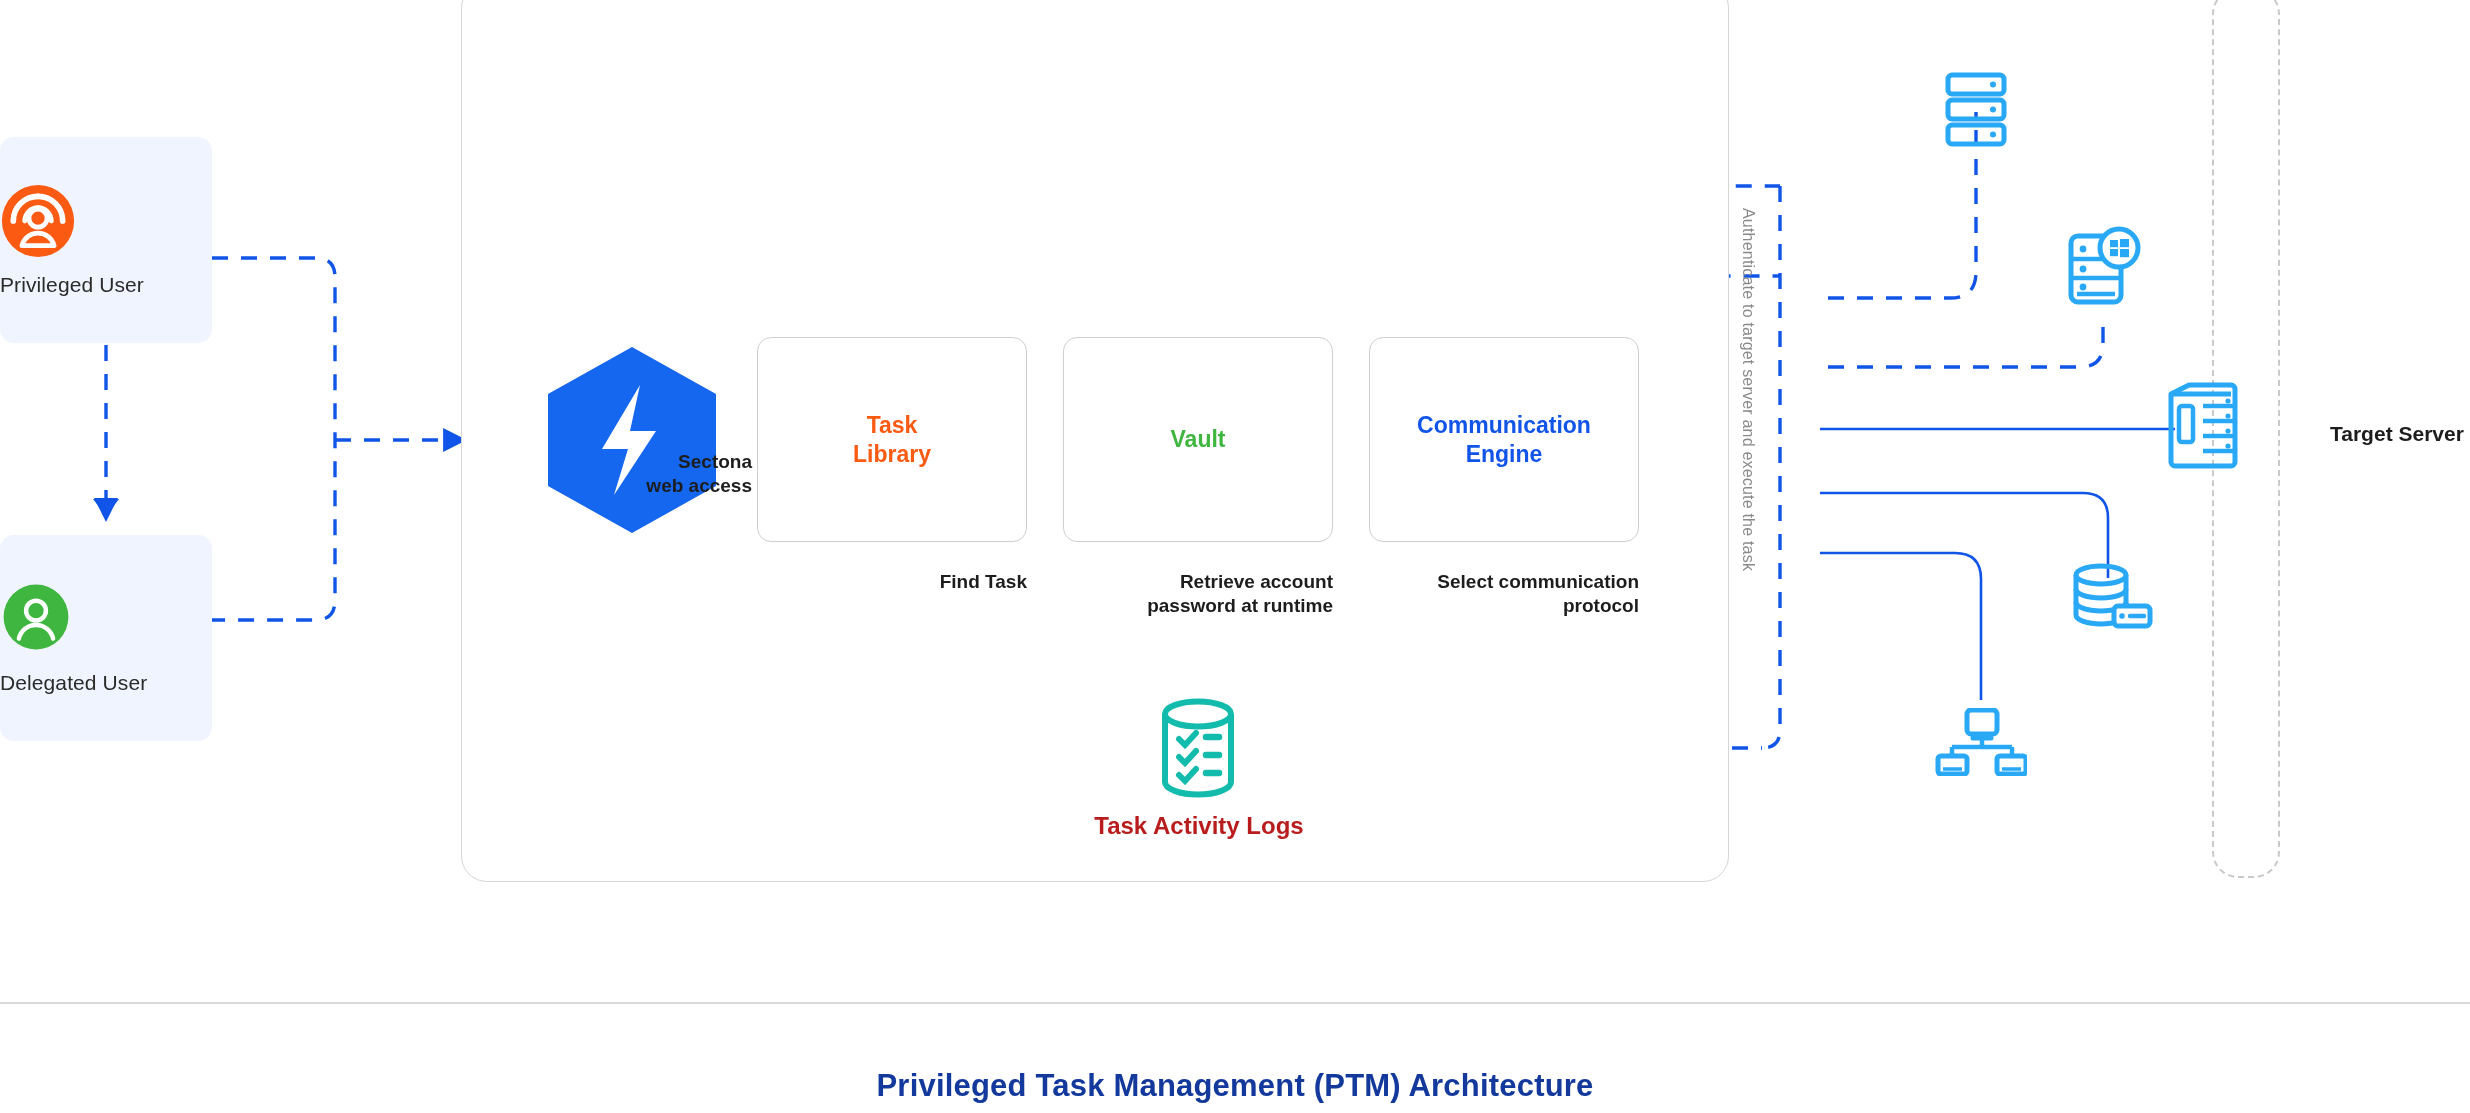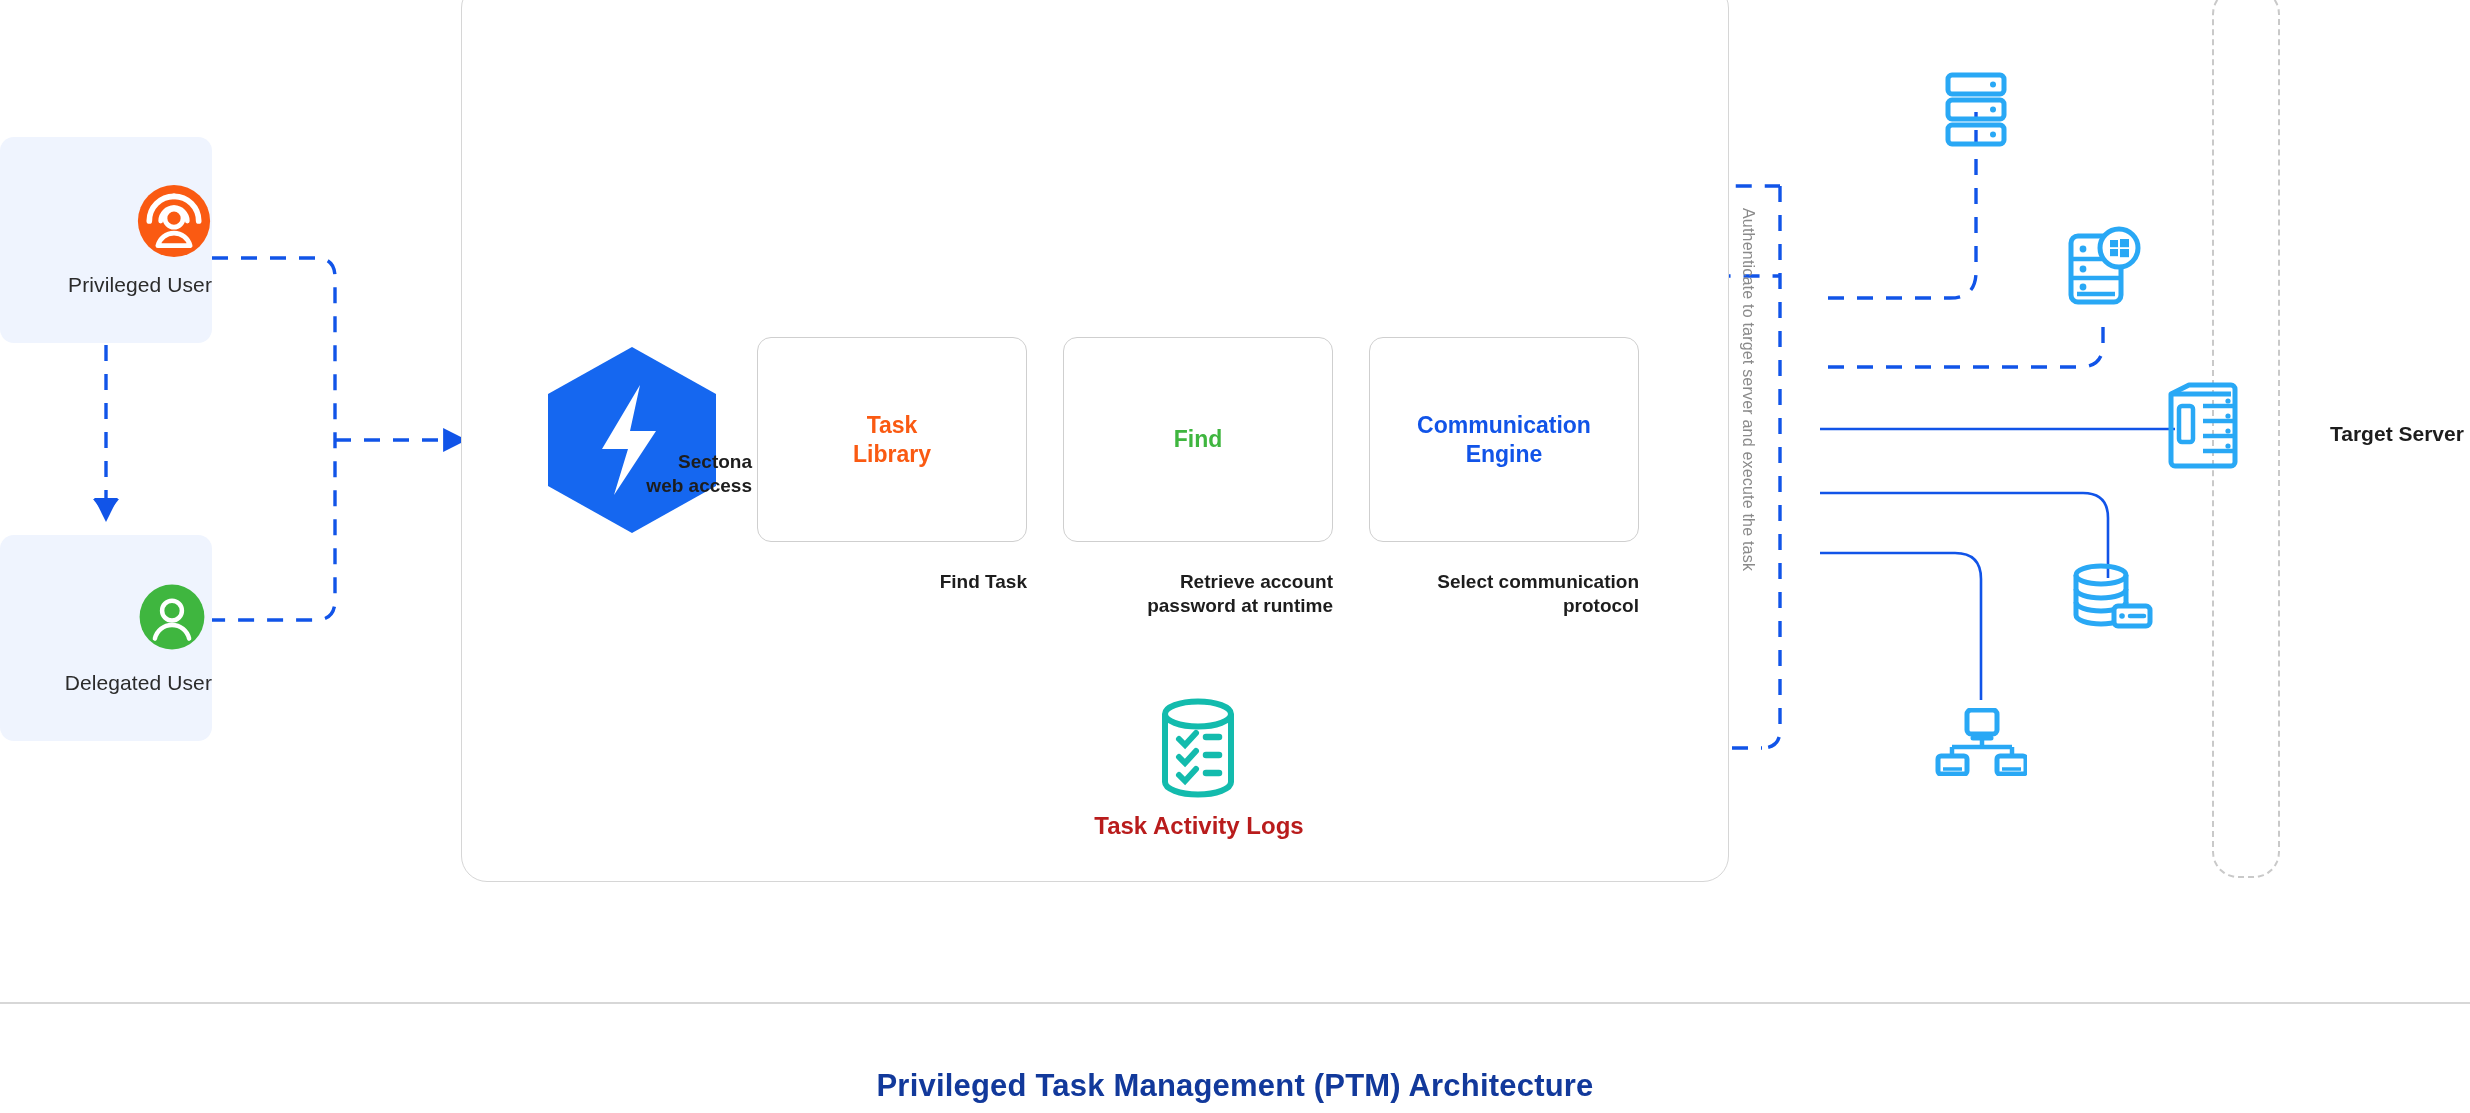--- a/index.html
+++ b/index.html
@@ -21,21 +21,21 @@
   }
   .abs { position: absolute; }
 
   
   .user-card {
     position: absolute;
     background: #eff4fe;
     border-radius: 14px;
     display: flex;
     flex-direction: column;
-    align-items: flex-end;
+    align-items: flex-start;
     justify-content: center;
   }
   .user-card .u-label {
     font-size: 21px;
     color: #2b2b2b;
     margin-top: 14px;
     white-space: nowrap;
     letter-spacing: .1px;
   }
   .user-icon { width: 76px; height: 76px; display: block; }
@@ -242,21 +242,21 @@
   <div class="caption" style="left:512px; top:455px; width:240px; top:450px;">Sectona
 web access</div>
 
   <div class="stage-box" style="left:757px; top:337px; width:270px; height:205px;align-items:center;">
     <span class="box-title" style="color:#fa5a12;">Task
 Library</span>
   </div>
   <div class="caption" style="left:757px; top:570px; width:270px;">Find Task</div>
 
   <div class="stage-box" style="left:1063px; top:337px; width:270px; height:205px;">
-    <span class="box-title" style="color:#3fb63f;">Find</span>
+    <span class="box-title" style="color:#3fb63f;">Vault</span>
   </div>
   <div class="caption" style="left:1063px; top:570px; width:270px;">Retrieve account
 password at runtime</div>
 
   <div class="stage-box" style="left:1369px; top:337px; width:270px; height:205px;">
     <span class="box-title" style="color:#1154e8;">Communication
 Engine</span>
   </div>
   <div class="caption" style="left:1369px; top:570px; width:270px;">Select communication
 protocol</div>

